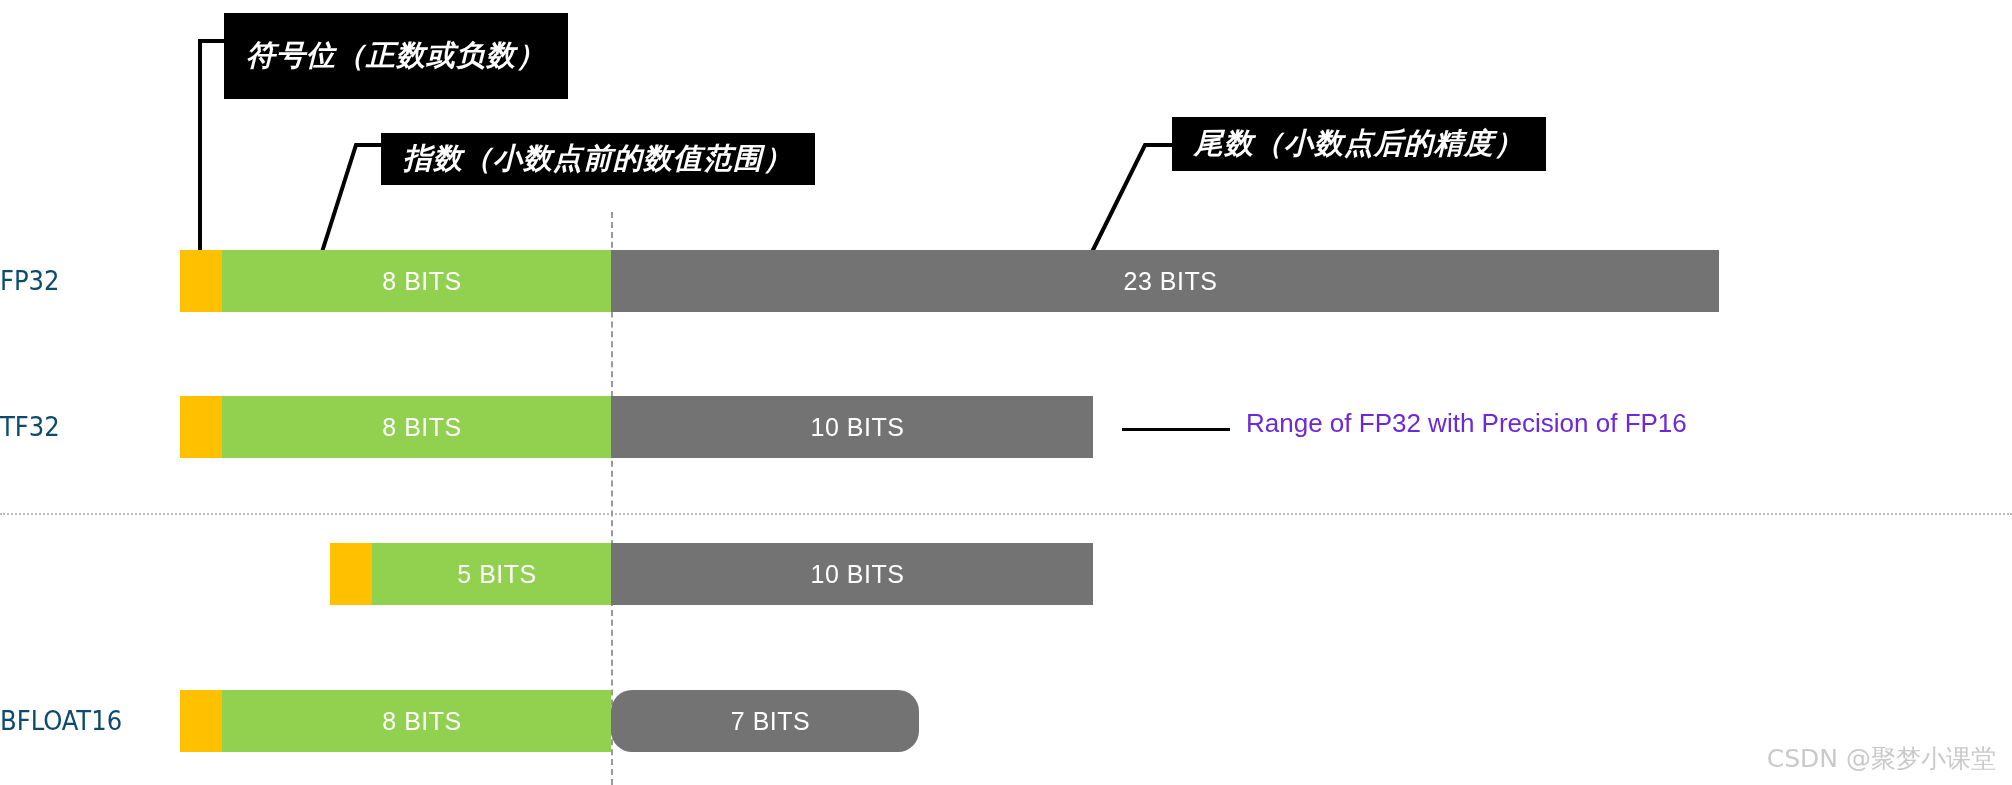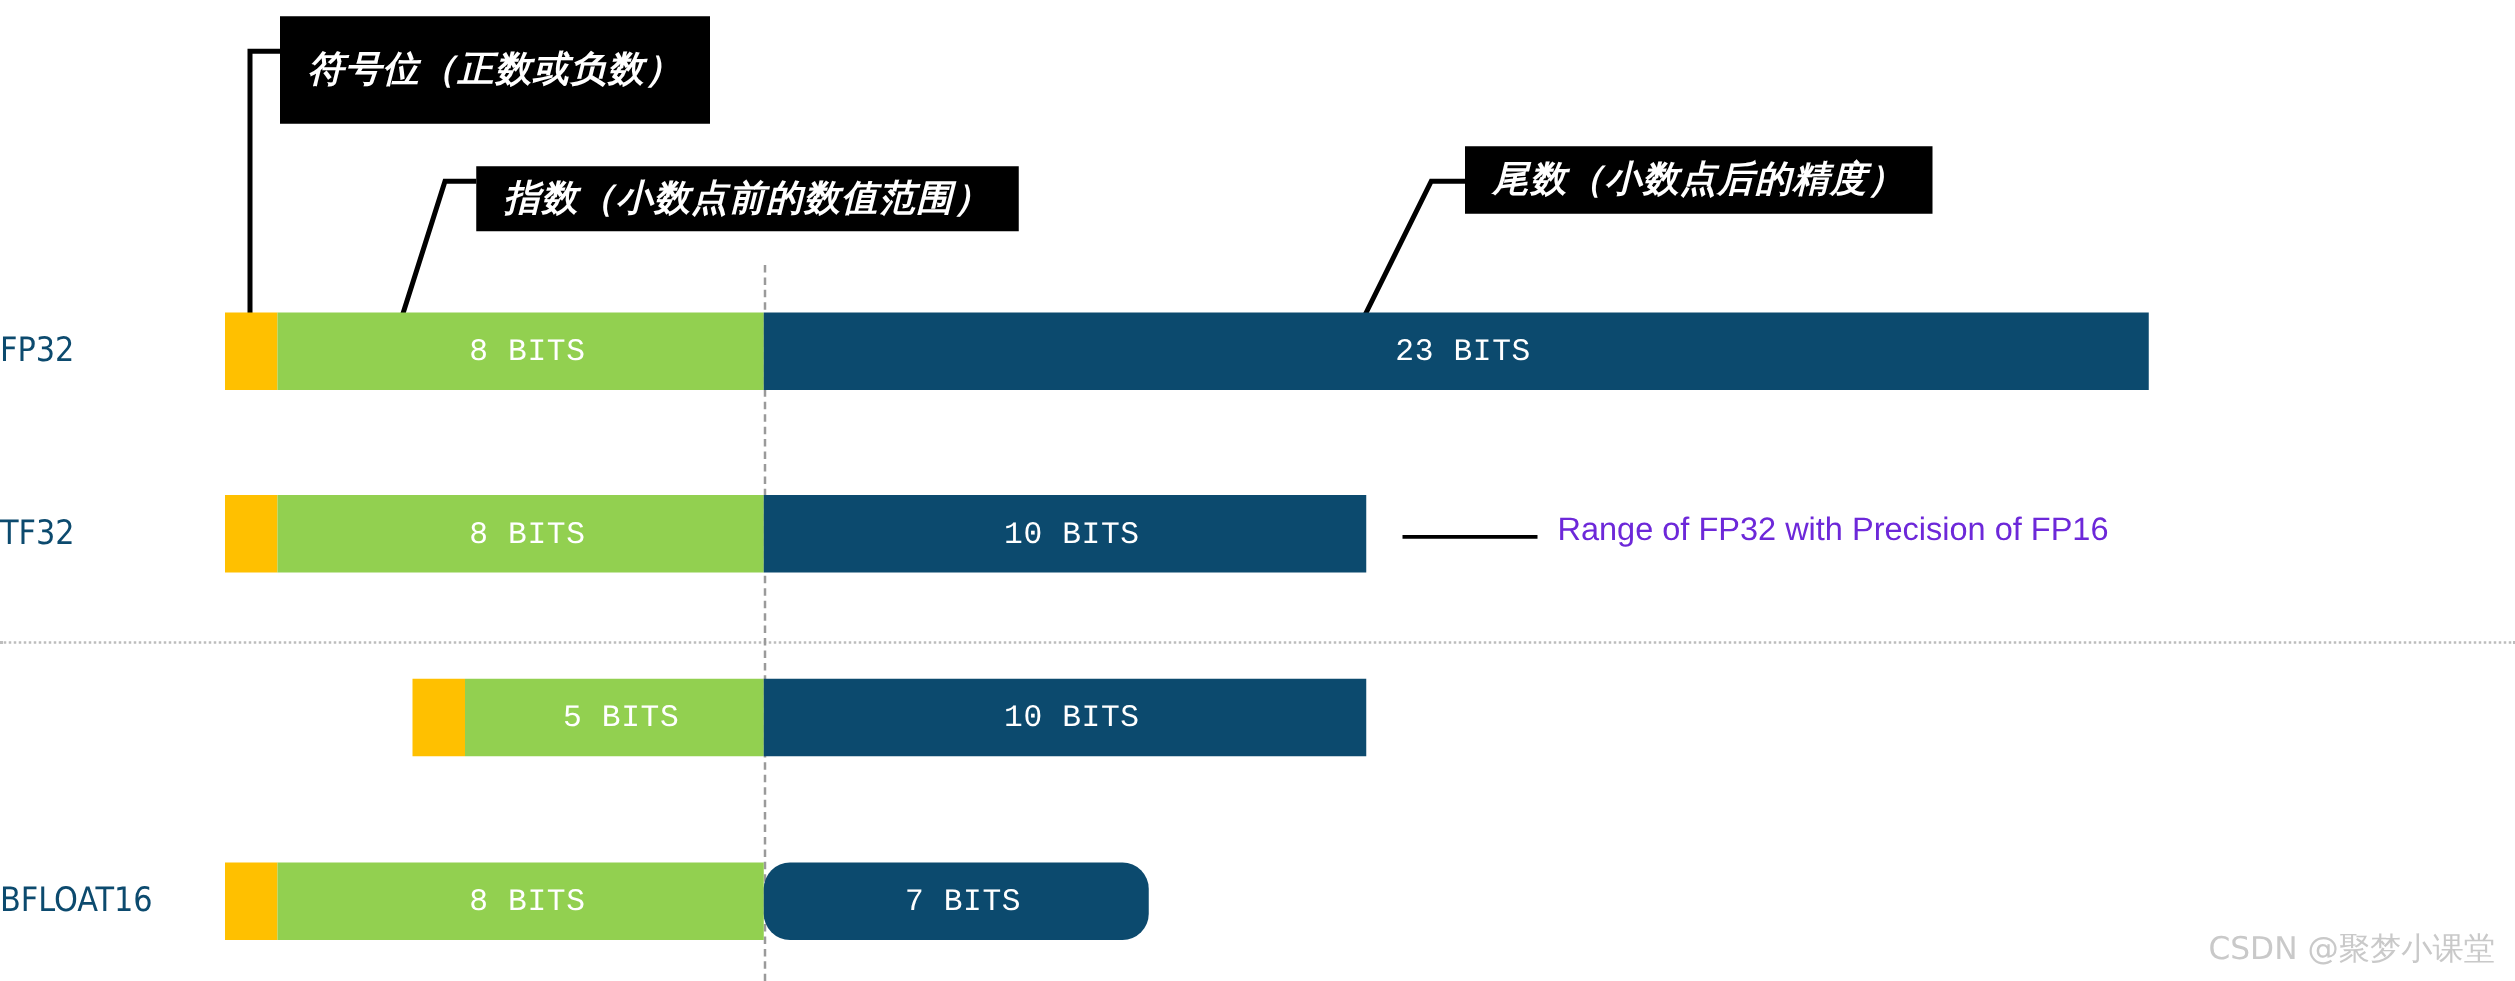--- a/index.html
+++ b/index.html
@@ -95,29 +95,29 @@
     line-height: 62px;
     text-align: left;
     white-space: nowrap;
   }
   .seg {
     display: flex;
     align-items: center;
     justify-content: center;
     color: #ffffff;
     font-size: 25px;
-    font-family: Liberation Mono, monospace;
+    font-family: Liberation Sans, sans-serif;
     letter-spacing: 0.5px;
     box-sizing: border-box;
     overflow: hidden;
     padding-left: 11px;
   }
   .seg-sign  { background: #FFC000; }
   .seg-exp   { background: #92D050; }
-  .seg-man   { background: #0c4a6e; }
+  .seg-man   { background: #737373; }
 
   
   #tf32-note {
     position: absolute;
     left: 1246px;
     top: 408px;
     font-size: 26px;
     color: #6d28d9;
     white-space: nowrap;
     font-family: "Liberation Sans", "DejaVu Sans", sans-serif;

